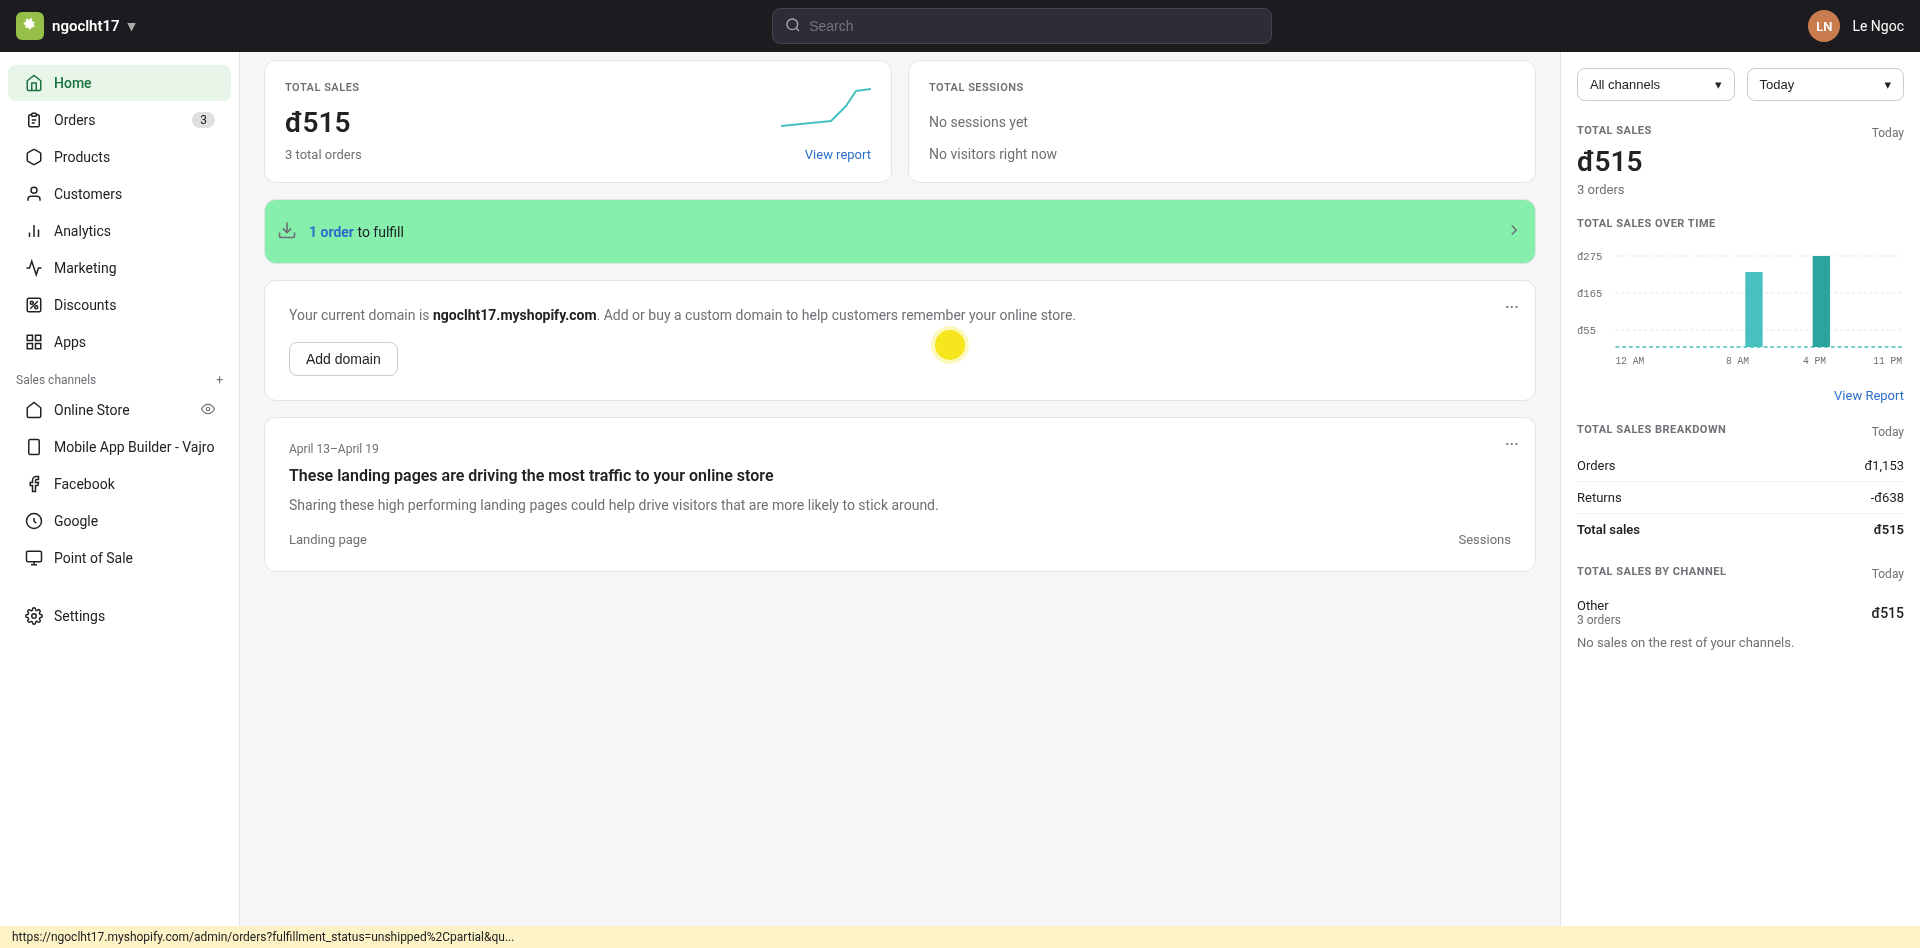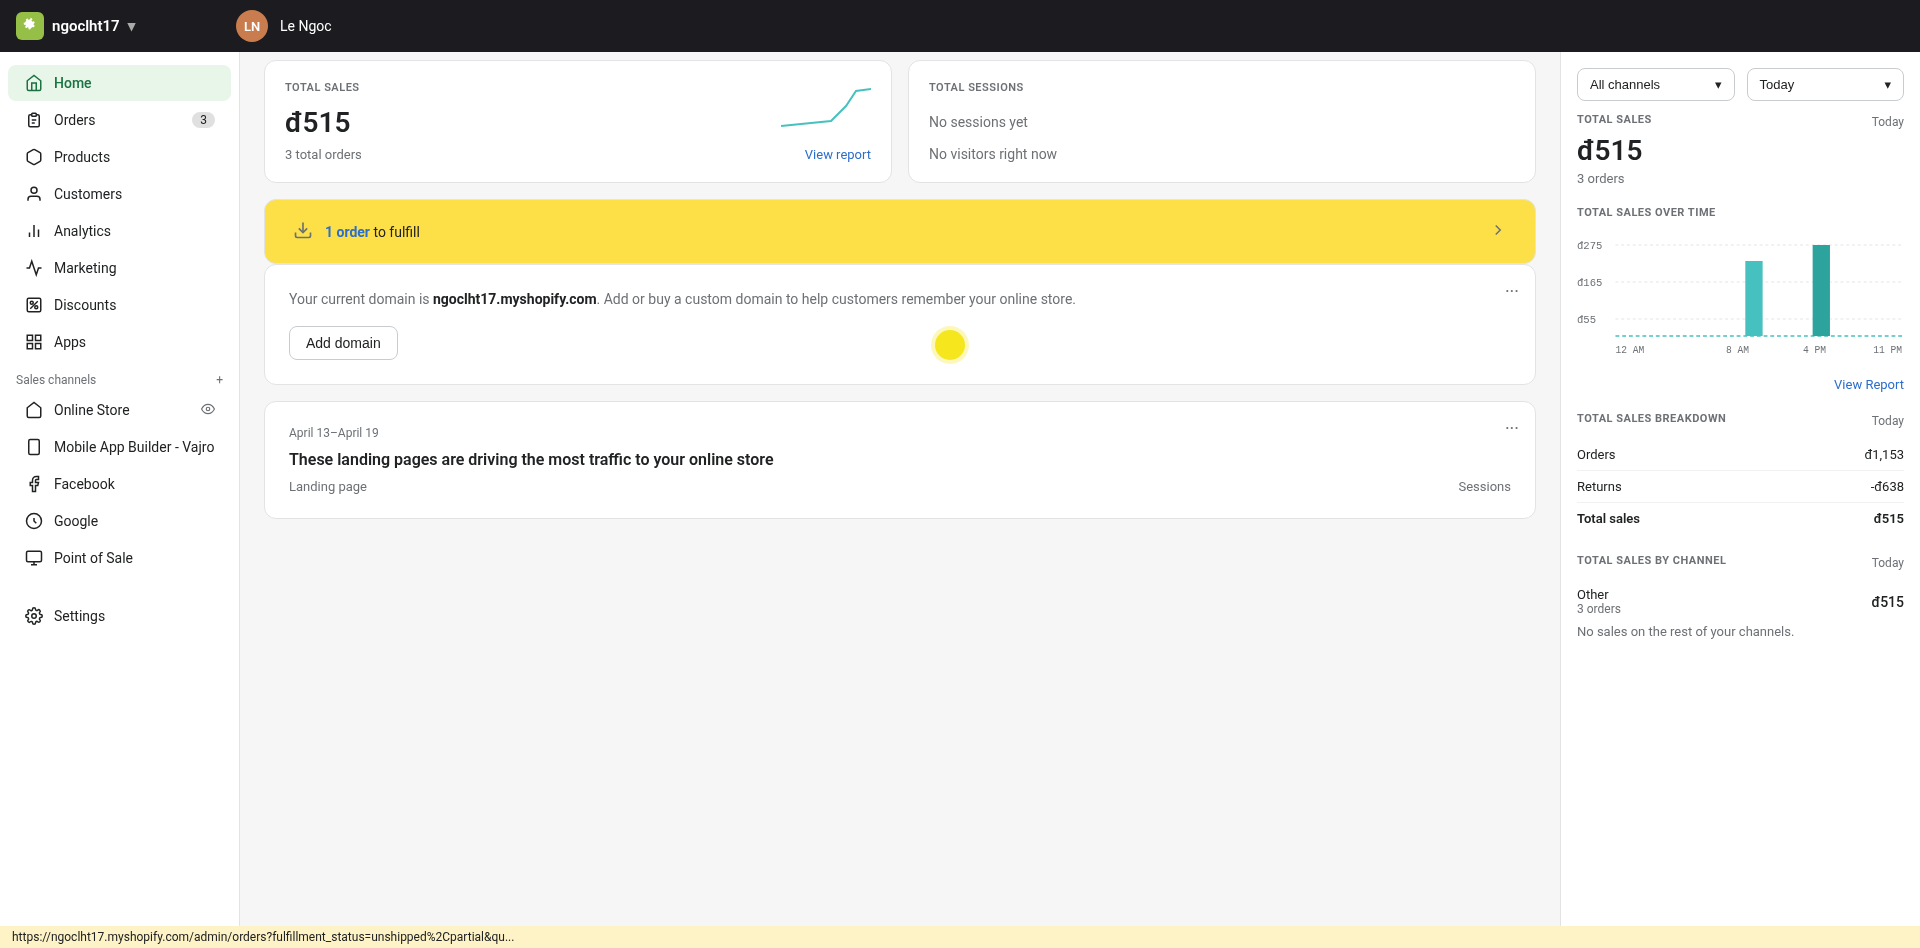--- a/index.html
+++ b/index.html
@@ -39,21 +39,21 @@
     .cards-row { display: flex; gap: 16px; margin-bottom: 16px; }
     .card { background: #fff; border: 1px solid #e1e3e5; border-radius: 12px; padding: 20px; flex: 1; }
     .card-label { font-size: 11px; font-weight: 600; color: #6d7175; text-transform: uppercase; letter-spacing: 0.5px; margin-bottom: 12px; }
     .card-value { font-size: 28px; font-weight: 600; color: #202223; margin-bottom: 8px; }
     .card-sub { font-size: 13px; color: #6d7175; }
     .card-link { color: #2c6ecb; text-decoration: none; font-size: 13px; }
     .card-with-chart { position: relative; }
     .mini-chart { position: absolute; top: 20px; right: 20px; }
 
     
-    .fulfill-card { background: #fde047; border: 1px solid #e1e3e5; border-radius: 12px; padding: 20px 28px; margin-bottom: 0; display: flex; align-items: center; cursor: pointer; }
+    .fulfill-card { background: #86efac; border: 1px solid #e1e3e5; border-radius: 12px; padding: 20px 12px; margin-bottom: 16px; display: flex; align-items: center; cursor: pointer; }
     .fulfill-card .icon { margin-right: 12px; color: #6d7175; }
     .fulfill-card .text { flex: 1; font-size: 14px; }
     .fulfill-card .text strong { color: #2c6ecb; }
     .fulfill-card .chevron { color: #6d7175; }
 
     
     .domain-card { background: #fff; border: 1px solid #e1e3e5; border-radius: 12px; padding: 24px; margin-bottom: 16px; position: relative; }
     .domain-card-menu { position: absolute; top: 16px; right: 16px; color: #6d7175; cursor: pointer; font-size: 18px; }
     .domain-card h3 { font-size: 16px; font-weight: 600; margin-bottom: 10px; }
     .domain-card p { color: #6d7175; font-size: 14px; line-height: 1.5; margin-bottom: 16px; }
@@ -63,21 +63,21 @@
     
     .blog-card { background: #fff; border: 1px solid #e1e3e5; border-radius: 12px; padding: 24px; position: relative; }
     .blog-card-menu { position: absolute; top: 16px; right: 16px; color: #6d7175; cursor: pointer; font-size: 18px; }
     .blog-date { font-size: 12px; color: #6d7175; margin-bottom: 10px; }
     .blog-card h3 { font-size: 16px; font-weight: 600; margin-bottom: 10px; }
     .blog-card p { color: #6d7175; font-size: 14px; line-height: 1.5; margin-bottom: 16px; }
     .blog-footer { display: flex; justify-content: space-between; color: #6d7175; font-size: 13px; }
 
     
     .right-panel { width: 360px; background: #fff; border-left: 1px solid #e1e3e5; position: fixed; top: 52px; right: 0; bottom: 0; overflow-y: auto; padding: 16px; }
-    .panel-header { display: flex; gap: 12px; margin-bottom: 12px; }
+    .panel-header { display: flex; gap: 12px; margin-bottom: 23px; }
     .panel-btn { flex: 1; border: 1px solid #c9cccf; background: #fff; border-radius: 8px; padding: 8px 12px; font-size: 13px; cursor: pointer; display: flex; align-items: center; justify-content: space-between; color: #202223; }
     .panel-section-title { font-size: 11px; font-weight: 700; text-transform: uppercase; letter-spacing: 0.5px; color: #6d7175; margin-bottom: 4px; }
     .panel-big-value { font-size: 28px; font-weight: 600; color: #202223; margin-bottom: 4px; }
     .panel-sub { font-size: 13px; color: #6d7175; margin-bottom: 16px; }
     .panel-section { margin-bottom: 20px; }
     .chart-area { margin: 12px 0; font-family: Liberation Mono, monospace; }
     .panel-link { color: #2c6ecb; font-size: 13px; text-decoration: none; display: block; text-align: right; margin-bottom: 16px; cursor: pointer; }
     .breakdown-row { display: flex; justify-content: space-between; padding: 8px 0; border-bottom: 1px solid #f1f1f1; font-size: 13px; }
     .breakdown-row:last-child { border-bottom: none; font-weight: 600; }
     .channel-name { font-size: 13px; color: #202223; }
@@ -103,20 +103,31 @@
 <div class="topbar">
   <div class="topbar-logo">
     <div class="shopify-icon">
       <svg viewBox="0 0 24 24" fill="white">
           <path d="M15.5 2.1c-.1 0-1.4-.1-1.4-.1s-.9-.9-1-.9c-.1 0-.2 0-.3.1l-.6 1.7C11.3 3 10.4 3.2 9.6 3.5L9 2c-.1-.2-.3-.2-.5-.1L6.6 3.1c-.1.1-.2.2-.1.4l.5 1.5C6.3 5.6 5.8 6.4 5.4 7.3l-1.6.5c-.2.1-.3.2-.2.4l.3 1.8c0 .2.2.3.4.3l1.7-.1c.1.6.3 1.1.6 1.6l-1.1 1.3c-.1.1-.1.3 0 .4l1.3 1.3c.1.1.3.1.4 0l1.3-1.1c.5.3 1 .5 1.6.6l-.1 1.7c0 .2.1.3.3.4l1.8.3c.2 0 .3-.1.4-.2l.5-1.6c.9-.4 1.7-.9 2.3-1.6l1.5.5c.2.1.3 0 .4-.1l1.1-1.9c.1-.2 0-.3-.1-.4l-1.4-.9c.1-.5.1-1 0-1.5l1.4-.9c.2-.1.2-.3.1-.4l-1.1-1.9c-.1-.1-.3-.2-.4-.1l-1.5.5c-.3-.3-.7-.6-1.1-.8V4l1-.6c.2-.1.2-.3.1-.5l-.9-1.3c0-.1-.2-.2-.3-.1L15.5 2.1z"></path>
         </svg>
     </div>
     <span style="color:#fff;cursor:pointer;">ngoclht17</span>
     <span style="color:#aaa;cursor:pointer;">▾</span>
   </div>
+  <div class="topbar-search">
+    <div class="search-box">
+      <span class="search-icon-wrap">
+        <svg width="16" height="16" viewBox="0 0 24 24" fill="none" stroke="#aaa" stroke-width="2">
+            <circle cx="11" cy="11" r="8"></circle>
+            <path d="m21 21-4.35-4.35"></path>
+          </svg>
+      </span>
+      <input type="text" placeholder="Search" style="">
+    </div>
+  </div>
   <div class="topbar-right">
     <div class="avatar">LN</div>
     <span class="user-name">Le Ngoc</span>
   </div>
 </div>
 
 <div class="sidebar">
 
   <div class="sidebar-item active">
     <span class="icon">
@@ -326,20 +337,21 @@
     <p>
       <span>Your current domain is </span><strong>ngoclht17.myshopify.com</strong><span>. Add or buy a custom domain to help customers remember your online store.</span>
     </p>
     <button class="btn-outline">Add domain</button>
   </div>
 
   <div class="blog-card" style="margin-top:16px;">
     <span class="blog-card-menu">···</span>
     <div class="blog-date">April 13–April 19</div>
     <h3>These landing pages are driving the most traffic to your online store</h3>
+    <p>Sharing these high performing landing pages could help drive visitors that are more likely to stick around.</p>
     <div class="blog-footer">
       <span>Landing page</span>
       <span>Sessions</span>
     </div>
   </div>
 </div>
 
 <div class="right-panel">
   <div class="panel-header">
     <button class="panel-btn">

